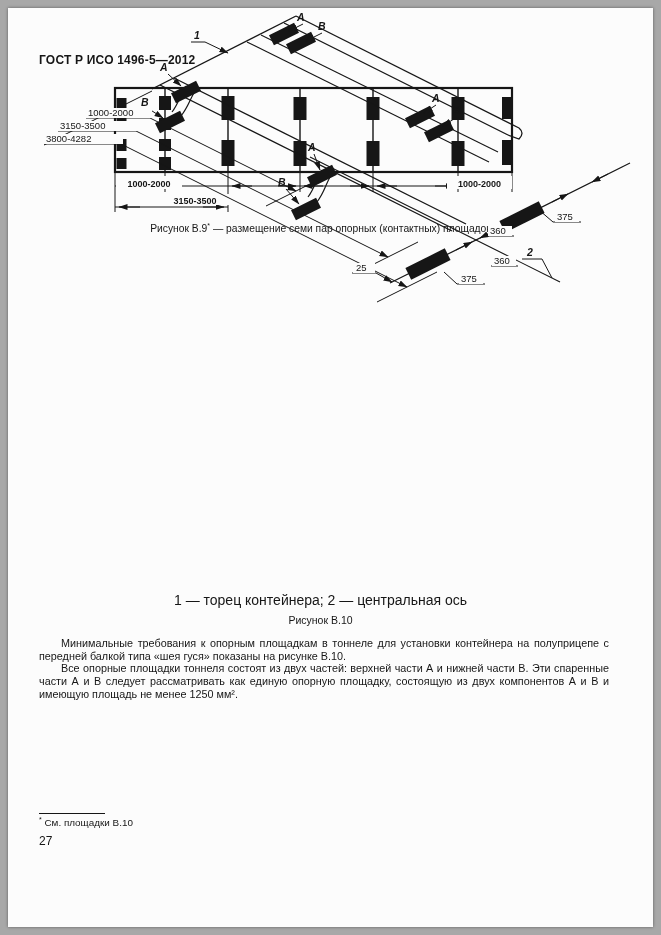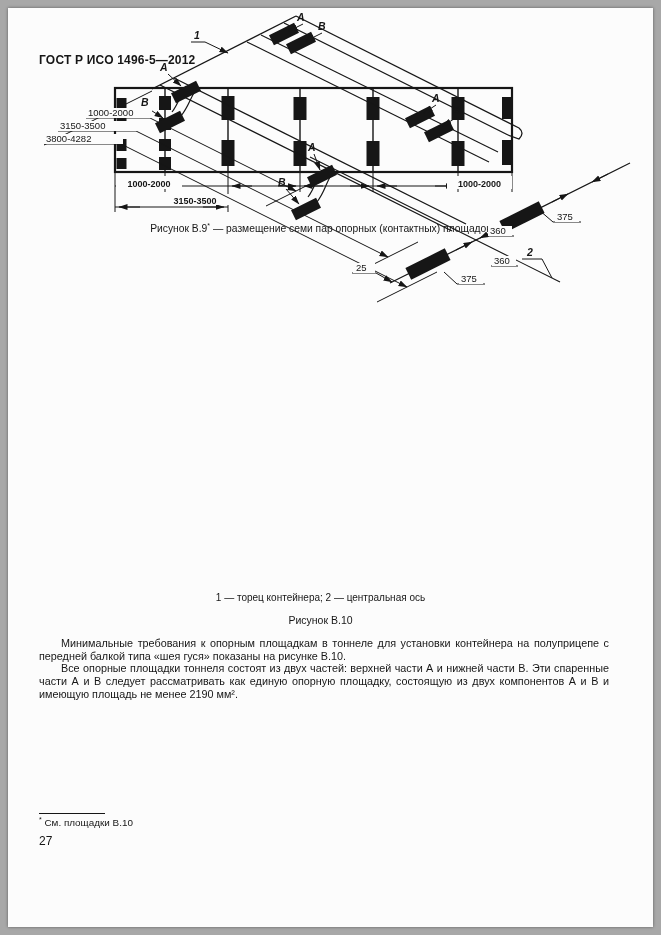--- a/index.html
+++ b/index.html
@@ -12,21 +12,21 @@
   .paper{
     position:absolute;left:8px;top:8px;width:645px;height:919px;
     background:#fcfcfc;box-shadow:0 0 3px rgba(0,0,0,.45);
   }
   .abs{position:absolute;}
   .hdr{
     left:39px;top:53px;width:563px;text-align:left;
     font-size:12px;font-weight:bold;letter-spacing:.2px;
   }
   .cap9{left:39px;top:223px;width:563px;text-align:center;font-size:10.3px;}
-  .leg10{left:39px;top:592px;width:563px;text-align:center;font-size:10px;font-style:italic;}
+  .leg10{left:39px;top:592px;width:563px;text-align:center;font-size:14px;font-style:italic;}
   .leg10 .nrm{font-style:normal;}
   .cap10{left:39px;top:614px;width:563px;text-align:center;font-size:10.5px;}
   .bodytx{left:39px;top:637px;width:570px;font-size:10.8px;line-height:12.7px;text-align:justify;}
   .bodytx p{margin:0;text-indent:22px;}
   .bodytx p.note{text-indent:30px;margin-top:5px;font-size:10.3px;line-height:12.2px;}
   .fnrule{left:39px;top:813px;width:66px;border-top:1.2px solid #161616;height:0;}
   .fntext{left:39px;top:817px;width:300px;font-size:9.9px;}
   .pgnum{left:39px;top:834px;width:536px;font-size:12px;}
   sup{font-size:7px;vertical-align:super;line-height:0;}
   svg{position:absolute;overflow:visible;}
@@ -232,21 +232,21 @@
   <path class="ln" stroke-width="1" d="M457,539 H485 M457,539 L444,527"></path>
   <rect x="459" y="529" width="24" height="10" class="bg"></rect>
   <text x="461" y="537" class="dtx">375</text>
 </svg>
 
 <div class="abs leg10"><span class="nrm">1 — торец контейнера; 2 — центральная ось</span></div>
 <div class="abs cap10">Рисунок В.10</div>
 
 <div class="abs bodytx">
   <p>Минимальные требования к опорным площадкам в тоннеле для установки контейнера на полуприцепе с передней балкой типа «шея гуся» показаны на рисунке В.10.</p>
-  <p>Все опорные площадки тоннеля состоят из двух частей: верхней части А и нижней части В. Эти спаренные части А и В следует рассматривать как единую опорную площадку, состоящую из двух компонентов А и В и имеющую площадь не менее 2190 мм².</p>
+  <p>Все опорные площадки тоннеля состоят из двух частей: верхней части А и нижней части В. Эти спаренные части А и В следует рассматривать как единую опорную площадку, состоящую из двух компонентов А и В и имеющую площадь не менее 1250 мм².</p>
 </div>
 
 <div class="abs fnrule"></div>
 <div class="abs fntext">
   <sup>*</sup><span> См. площадки В.10</span>
 </div>
 
 <div class="abs pgnum">27</div>
 
 </body></html>

